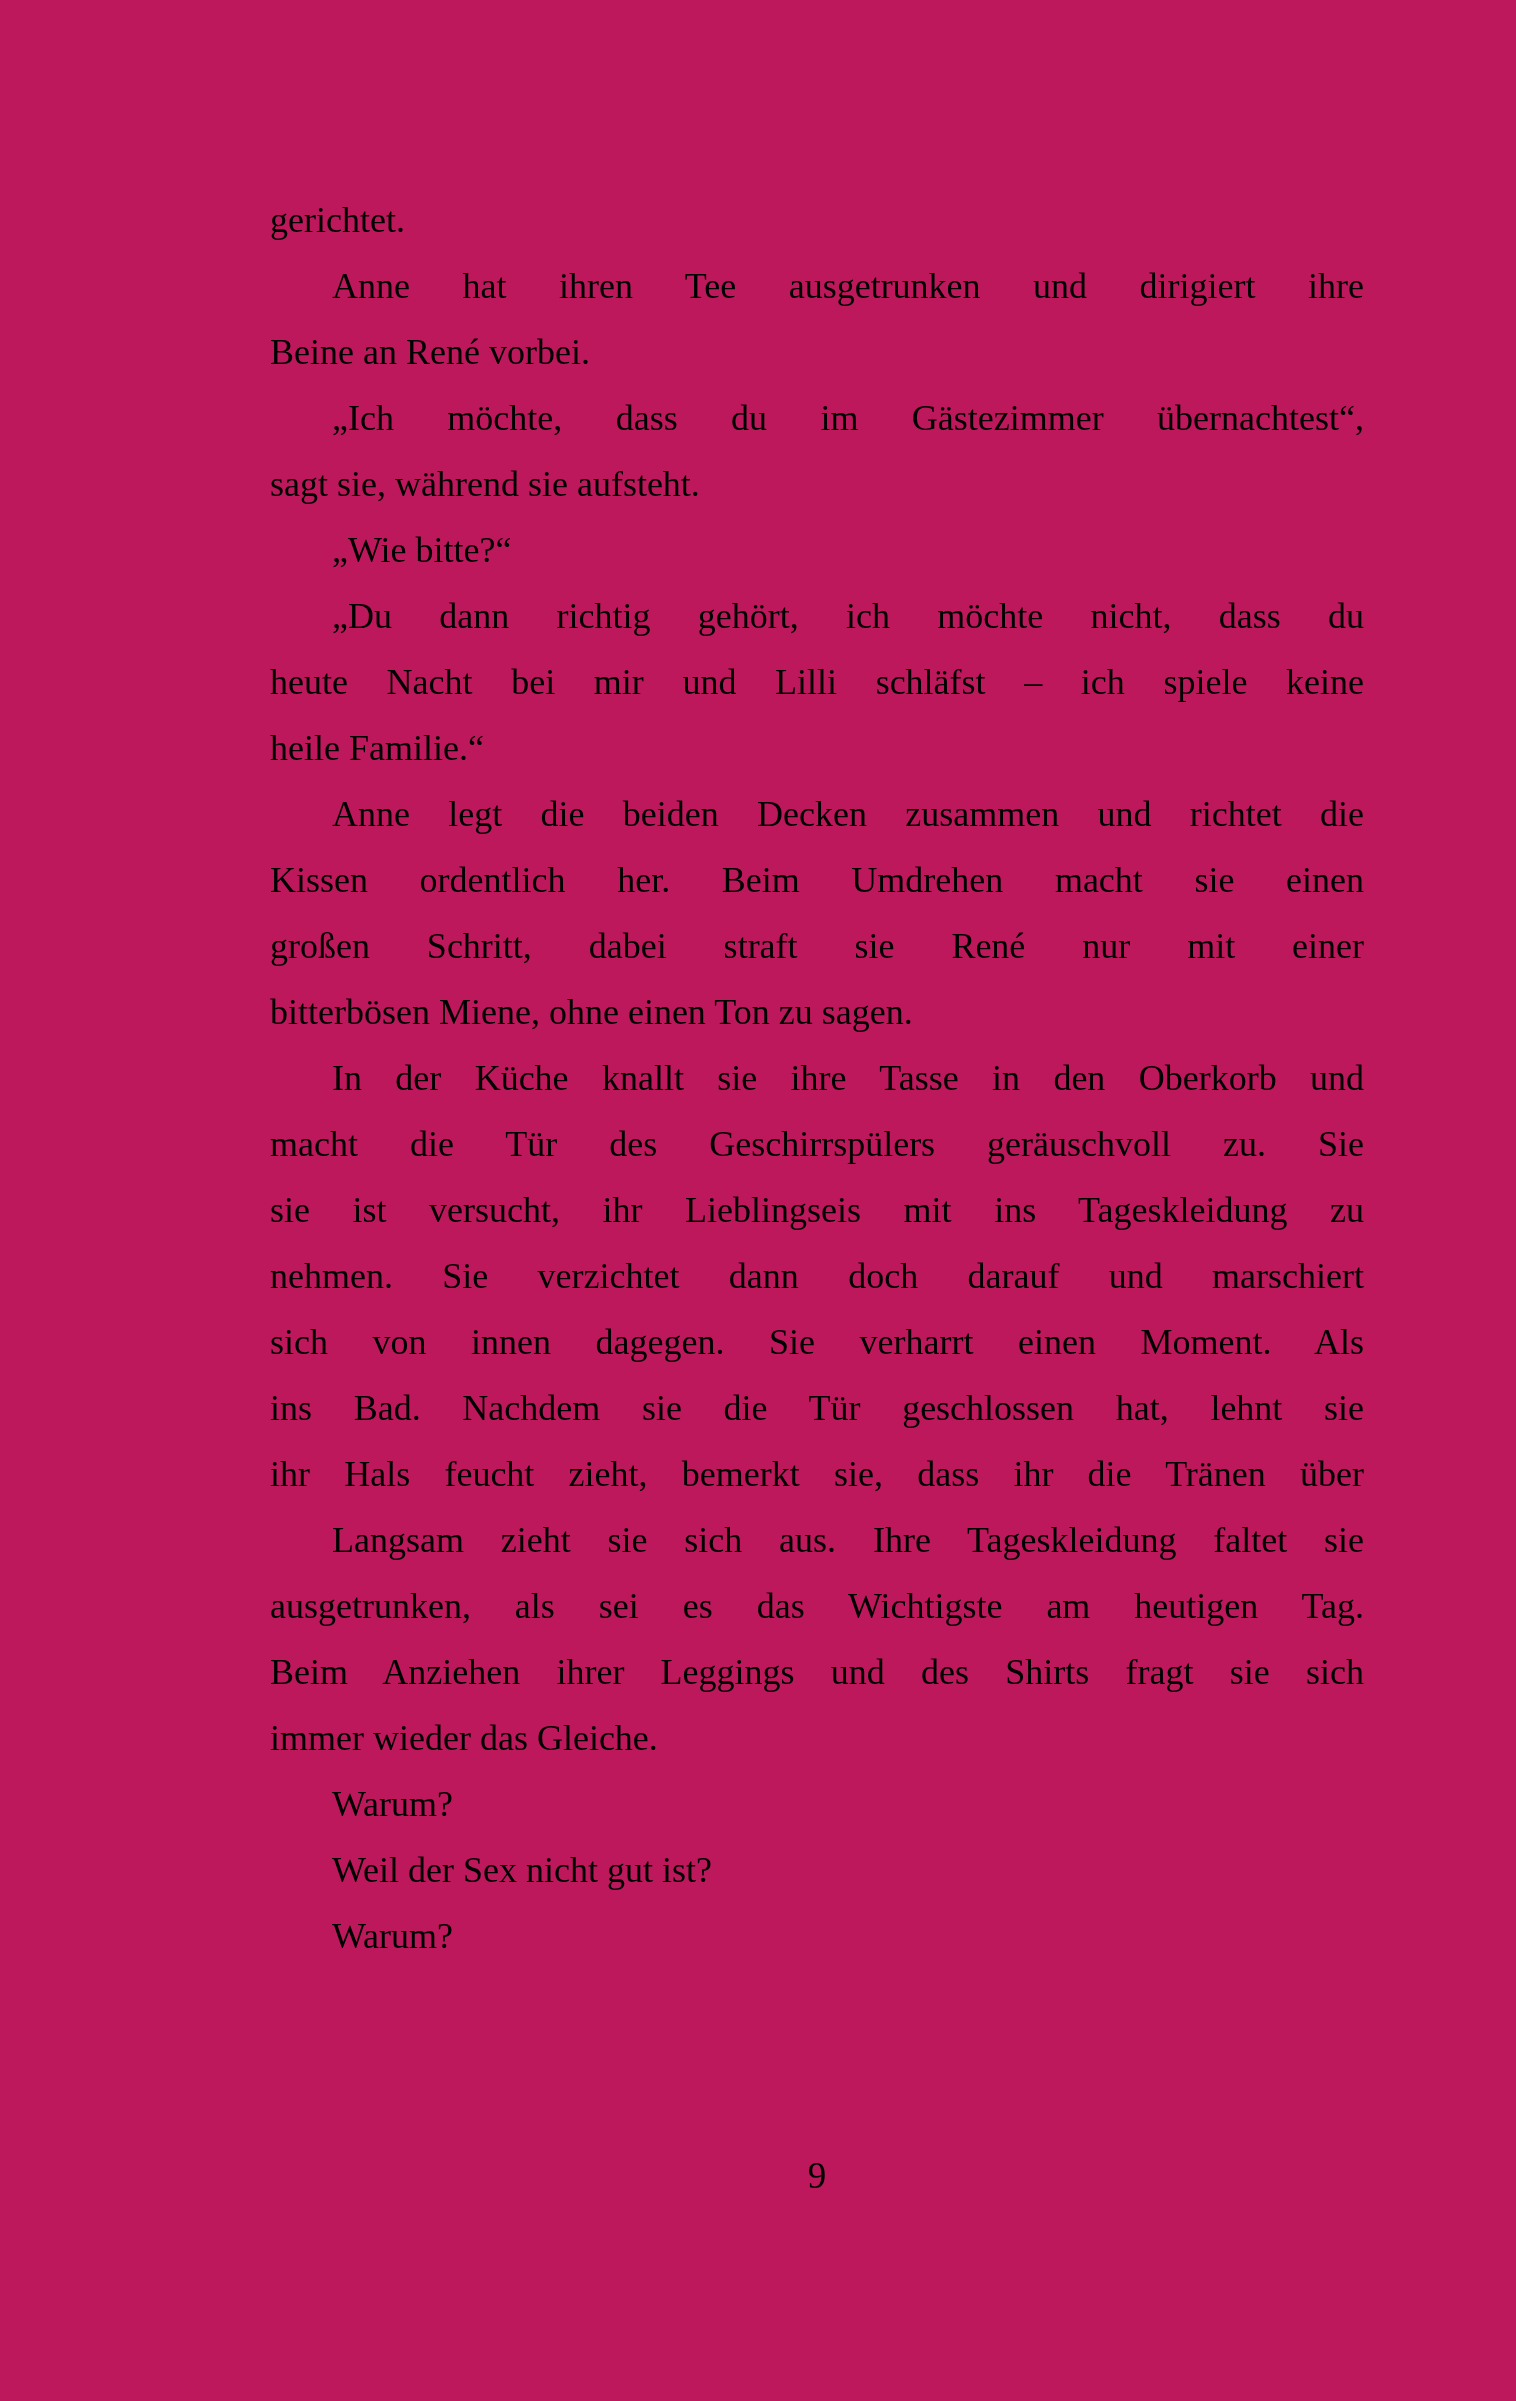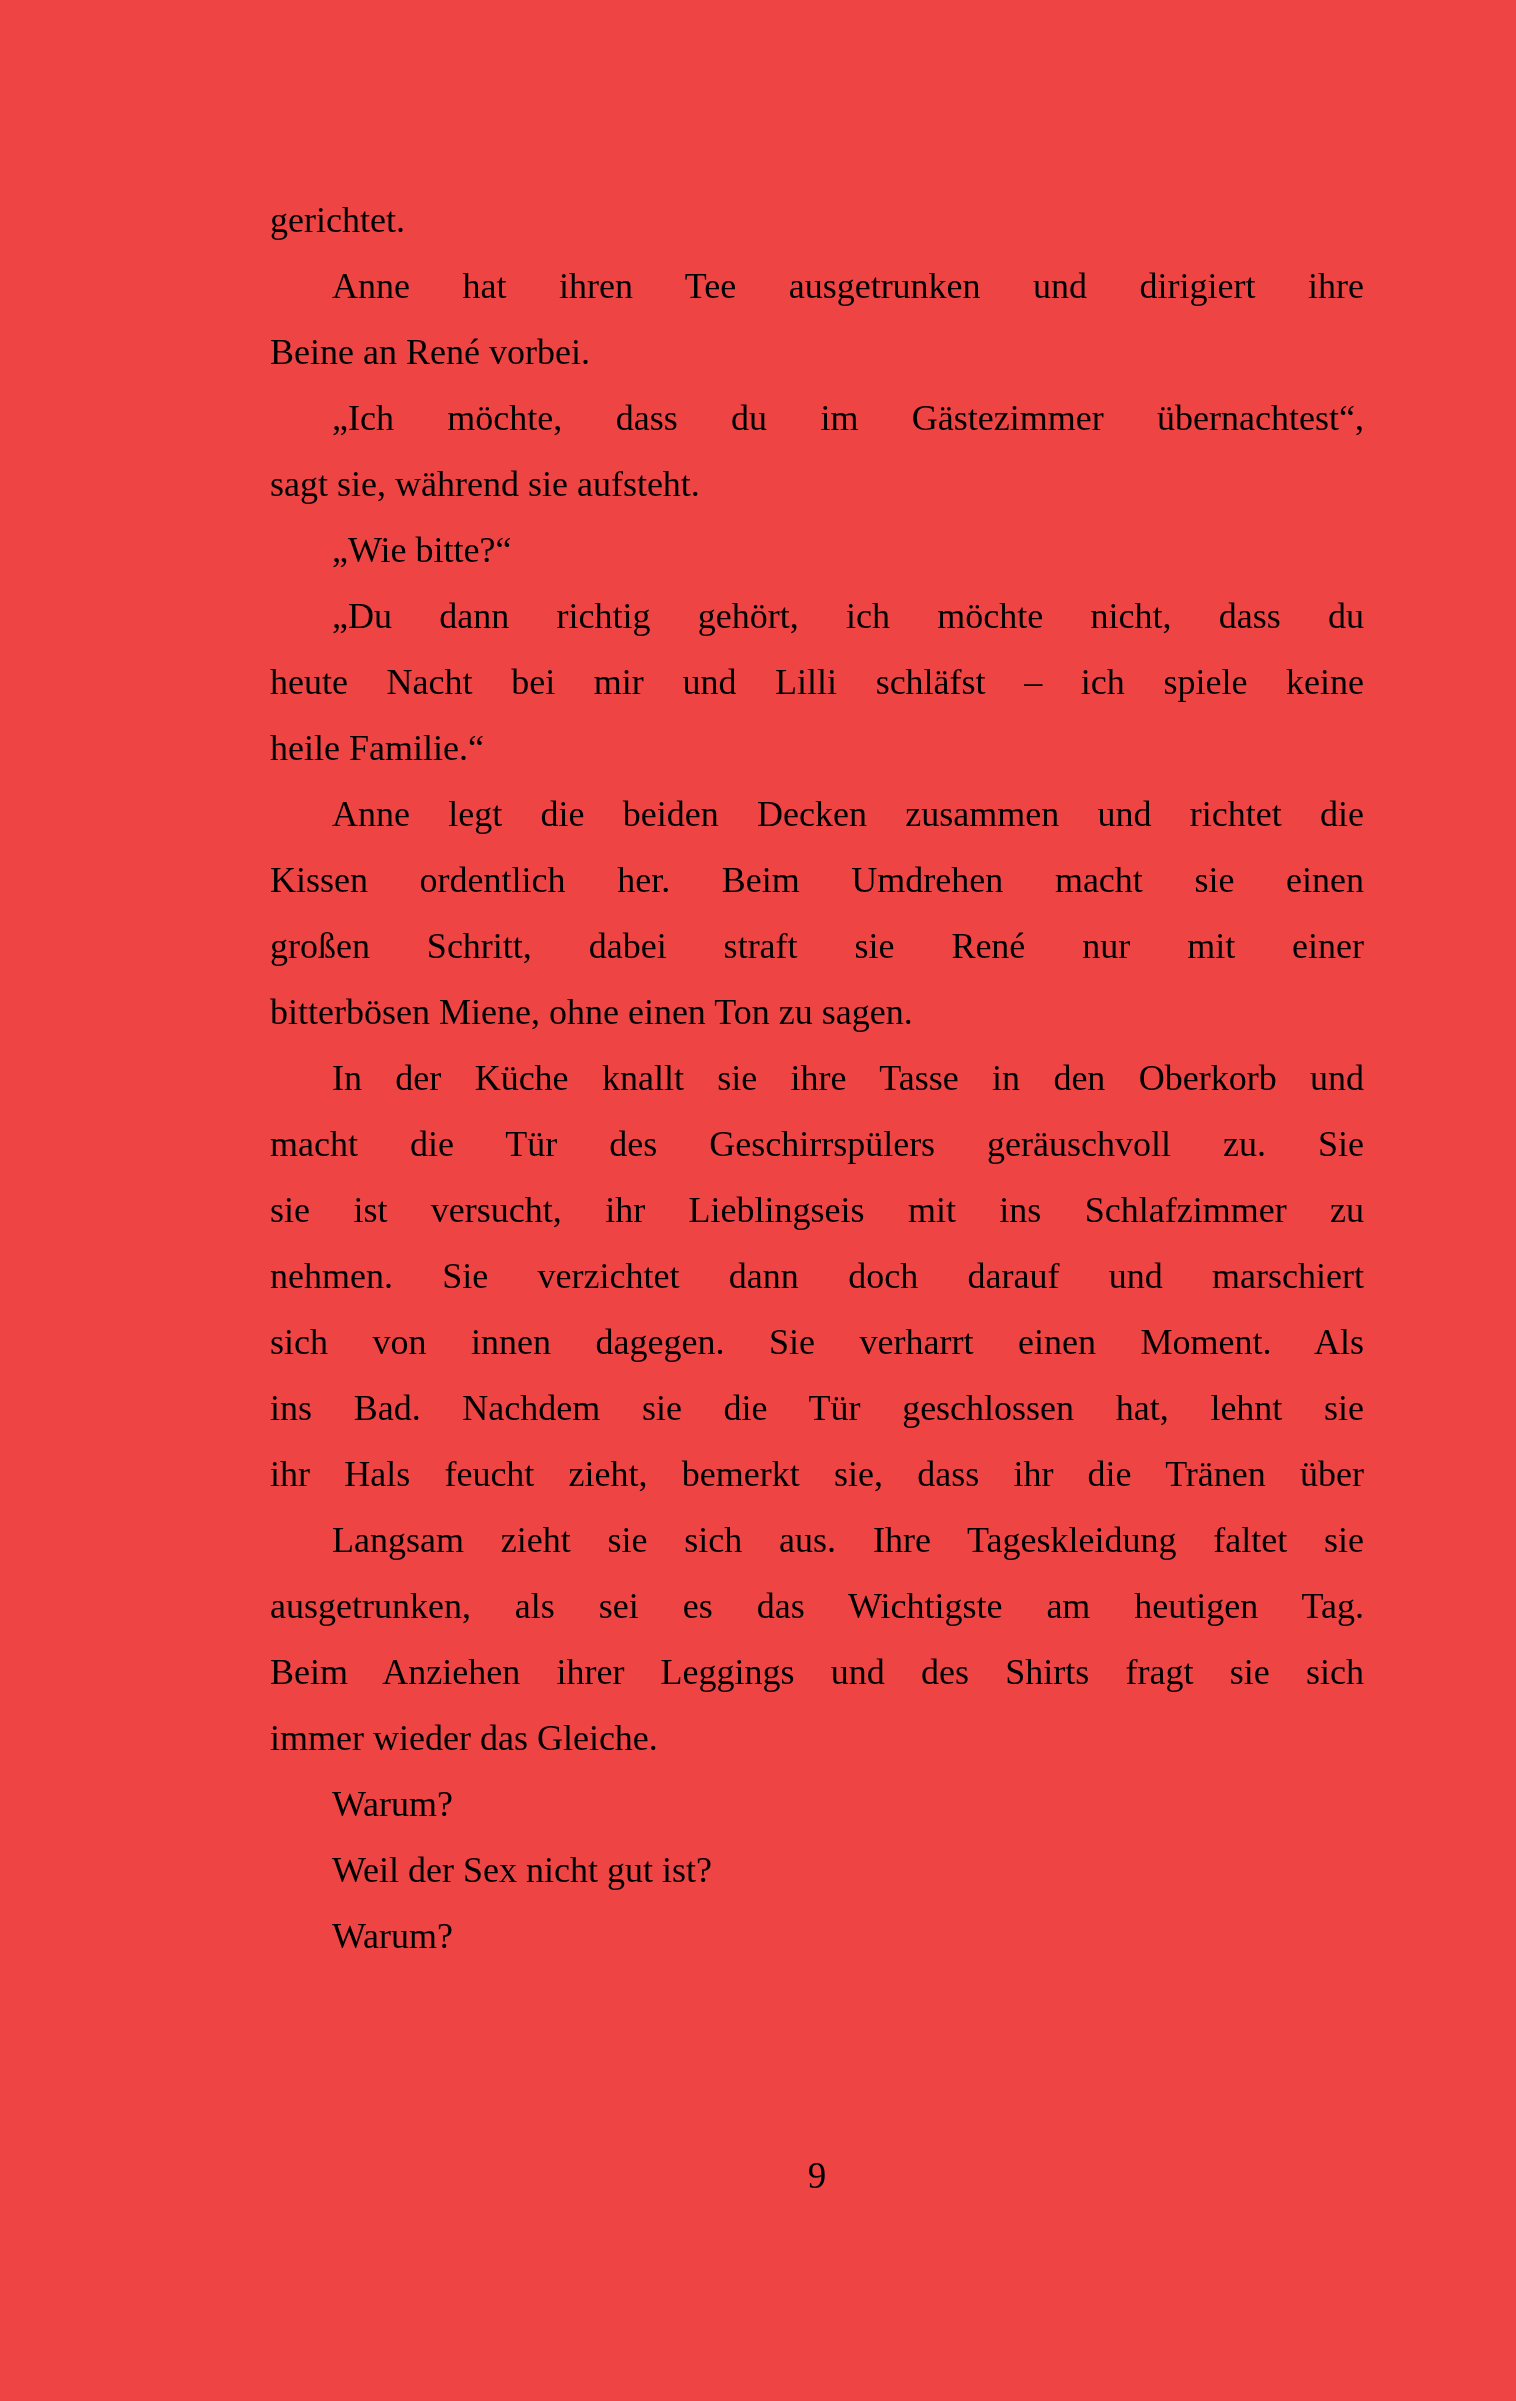--- a/index.html
+++ b/index.html
@@ -4,21 +4,21 @@
 <style>
   html, body {
     margin: 0;
     padding: 0;
     background: #ffffff;
   }
   .book-page {
     position: relative;
     width: 1517px;
     height: 2401px;
-    background: #ef4444;
+    background: #be185d;
     color: #000000;
     font-family: "Liberation Serif", serif;
     overflow: hidden;
   }
   .text-block {
     position: absolute;
     left: 270px;
     top: 187px;
     width: 1094px;
     font-size: 36px;
@@ -60,21 +60,21 @@
       <div class="line indent">„Wie bitte?“</div>
       <div class="line indent justify">„Du dann richtig gehört, ich möchte nicht, dass du</div>
       <div class="line justify">heute Nacht bei mir und Lilli schläfst – ich spiele keine</div>
       <div class="line">heile Familie.“</div>
       <div class="line indent justify">Anne legt die beiden Decken zusammen und richtet die</div>
       <div class="line justify">Kissen ordentlich her. Beim Umdrehen macht sie einen</div>
       <div class="line justify">großen Schritt, dabei straft sie René nur mit einer</div>
       <div class="line">bitterbösen Miene, ohne einen Ton zu sagen.</div>
       <div class="line indent justify">In der Küche knallt sie ihre Tasse in den Oberkorb und</div>
       <div class="line justify">macht die Tür des Geschirrspülers geräuschvoll zu. Sie</div>
-      <div class="line justify">sie ist versucht, ihr Lieblingseis mit ins Schlafzimmer zu</div>
+      <div class="line justify">sie ist versucht, ihr Lieblingseis mit ins Tageskleidung zu</div>
       <div class="line justify">nehmen. Sie verzichtet dann doch darauf und marschiert</div>
       <div class="line justify">sich von innen dagegen. Sie verharrt einen Moment. Als</div>
       <div class="line justify">ins Bad. Nachdem sie die Tür geschlossen hat, lehnt sie</div>
       <div class="line justify">ihr Hals feucht zieht, bemerkt sie, dass ihr die Tränen über</div>
       <div class="line indent justify">Langsam zieht sie sich aus. Ihre Tageskleidung faltet sie</div>
       <div class="line justify">ausgetrunken, als sei es das Wichtigste am heutigen Tag.</div>
       <div class="line justify">Beim Anziehen ihrer Leggings und des Shirts fragt sie sich</div>
       <div class="line">immer wieder das Gleiche.</div>
       <div class="line indent">Warum?</div>
       <div class="line indent">Weil der Sex nicht gut ist?</div>

